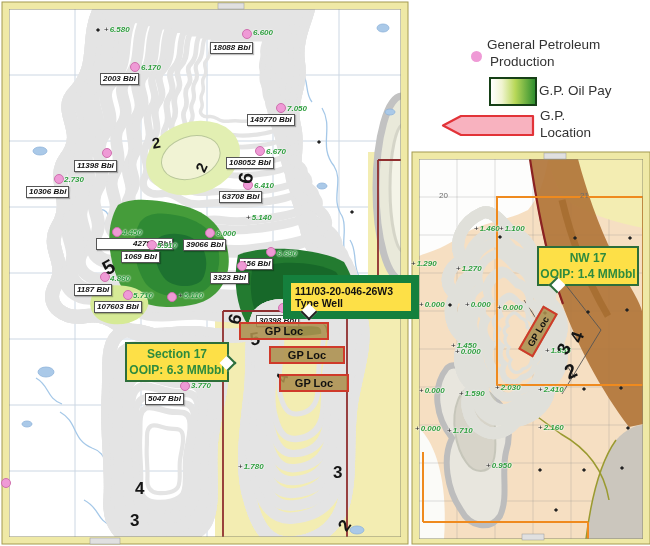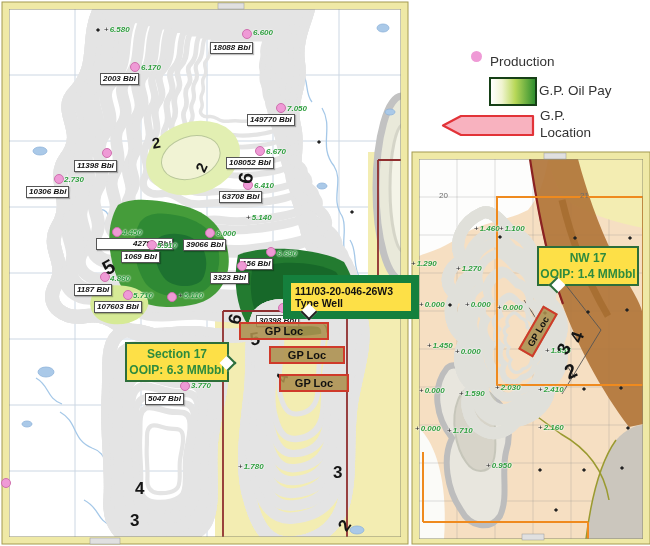--- a/index.html
+++ b/index.html
@@ -204,21 +204,21 @@
     <rect x="218" y="3" width="26" height="6" fill="#e0e0e0" stroke="#999" stroke-width="0.5"></rect>
     <rect x="90" y="538" width="30" height="6" fill="#e0e0e0" stroke="#999" stroke-width="0.5"></rect>
     <rect x="544" y="153" width="22" height="6" fill="#e0e0e0" stroke="#999" stroke-width="0.5"></rect>
     <rect x="522" y="534" width="22" height="6" fill="#e0e0e0" stroke="#999" stroke-width="0.5"></rect>
   </svg>
 
   <div id="overlay">
 
     <span class="lg-dot"></span>
     <div class="lg-text" style="left:487px;top:36px;position:absolute">
-      <br>
+      <span>General Petroleum</span><br>
       <span style="padding-left:3px">Production</span>
     </div>
     <div class="lg-grad"></div>
     <div class="lg-text" style="left:539px;top:82px;position:absolute">G.P. Oil Pay</div>
     <svg class="lg-arrow" width="96" height="25">
       <polygon points="93,3 21,3 3,12.5 21,22 93,22" fill="#f8b2bf" stroke="#e23338" stroke-width="2.2" stroke-linejoin="round"></polygon>
     </svg>
     <div class="lg-text" style="left:540px;top:107px;position:absolute">
       <span>G.P.</span><br>
       <span>Location</span>
@@ -312,21 +312,21 @@
       <div class="gpbox" style="left: 279px; top: 374px; width: 66px;">GP Loc</div>
       <div class="gridlab" style="left: 439px; top: 191px;">20</div>
       <div class="gridlab" style="left: 580px; top: 191px;">21</div>
       <div class="spot marked" style="left: 450px; top: 224px; margin-left: 24px;">1.460</div>
       <div class="spot marked" style="left: 499px; top: 224px;">1.100</div>
       <div class="spot marked" style="left: 411px; top: 259px;">1.290</div>
       <div class="spot marked" style="left: 456px; top: 264px;">1.270</div>
       <div class="spot marked" style="left: 419px; top: 300px;">0.000</div>
       <div class="spot marked" style="left: 465px; top: 300px;">0.000</div>
       <div class="spot marked" style="left: 497px; top: 303px;">0.000</div>
-      <div class="spot marked" style="left: 412px; top: 341px; padding-left: 15px;">1.450</div>
+      <div class="spot marked" style="left: 436px; top: 341px; padding-left: 15px;">1.450</div>
       <div class="spot marked" style="left: 455px; top: 347px;">0.000</div>
       <div class="spot marked" style="left: 545px; top: 346px;">1.855</div>
       <div class="spot marked" style="left: 419px; top: 386px;">0.000</div>
       <div class="spot marked" style="left: 459px; top: 389px;">1.590</div>
       <div class="spot marked" style="left: 495px; top: 383px;">2.030</div>
       <div class="spot marked" style="left: 538px; top: 385px;">2.410</div>
       <div class="spot marked" style="left: 415px; top: 424px;">0.000</div>
       <div class="spot marked" style="left: 447px; top: 426px;">1.710</div>
       <div class="spot marked" style="left: 538px; top: 423px;">2.160</div>
       <div class="spot marked" style="left: 486px; top: 461px;">0.950</div>

